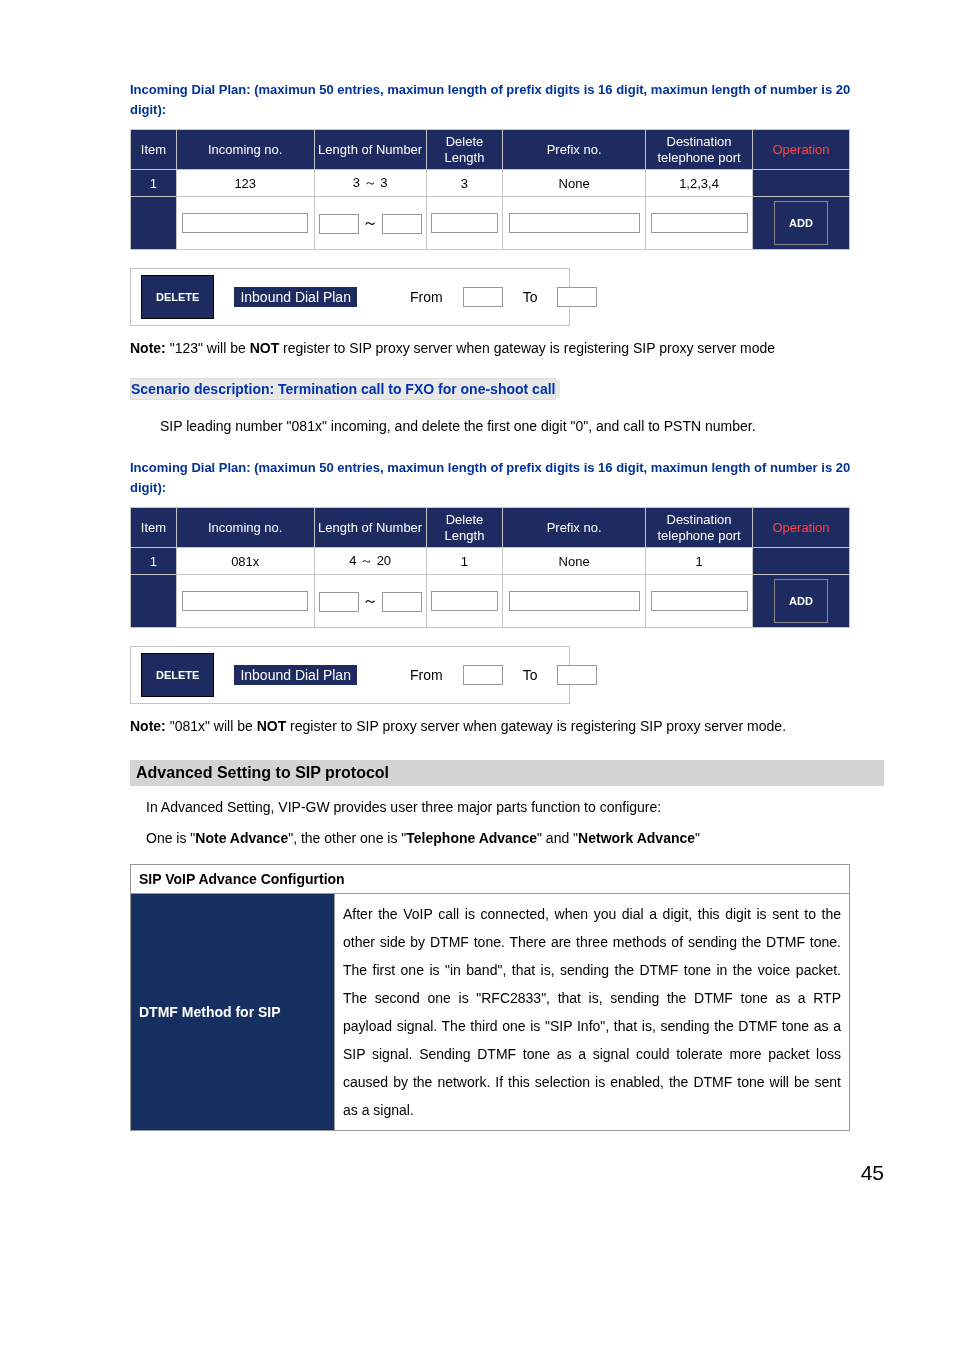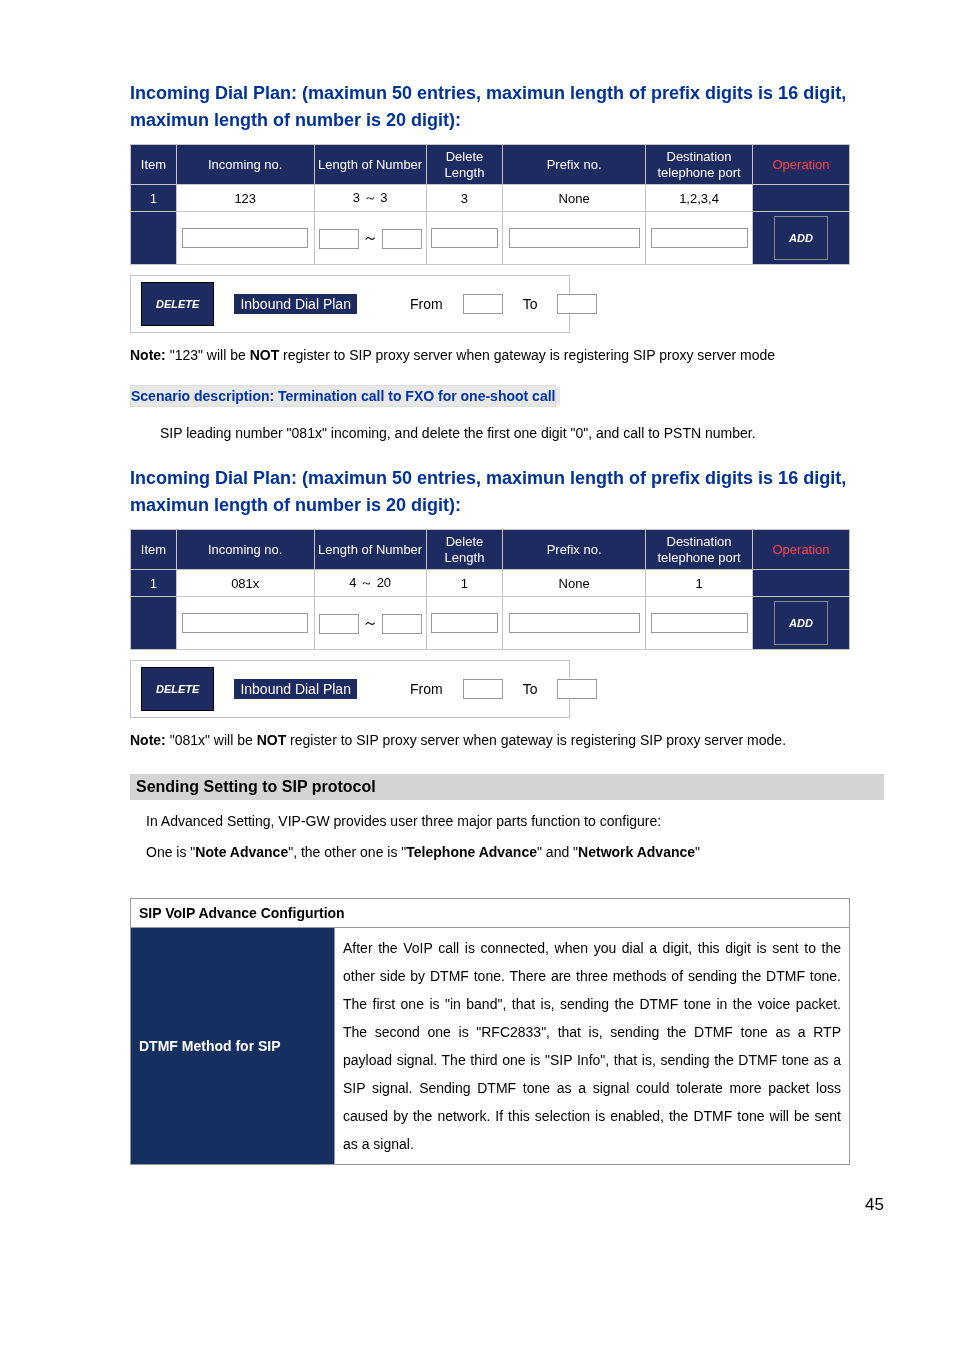--- a/index.html
+++ b/index.html
@@ -8,29 +8,29 @@
     font-size: 14px;
     color: #000;
     background: #fff;
     margin: 0;
     padding: 80px 70px 40px 130px;
     width: 954px;
   }
   .dialplan-title {
     color: #003399;
     font-weight: bold;
-    font-size: 18px;
+    font-size: 13px;
     margin: 0 0 10px 0;
     line-height: 1.5;
   }
   table.dialplan {
     border-collapse: collapse;
     width: 720px;
     table-layout: fixed;
-    margin-bottom: 10px;
+    margin-bottom: 18px;
   }
   table.dialplan th {
     background: #1d2b60;
     color: #fff;
     font-weight: normal;
     font-size: 13px;
     padding: 4px 2px;
     border: 1px solid #c5c5c5;
     text-align: center;
     line-height: 1.2;
@@ -62,21 +62,20 @@
   }
   .btn {
     display: inline-block;
     background: #1d2b60;
     color: #fff;
     font-size: 11px;
     font-weight: bold;
     padding: 15px 14px;
     border: 1px solid #000;
     cursor: pointer;
-    font-style: italic;
   }
   .footer-cell {
     border: 1px solid #c5c5c5;
     display: flex;
     align-items: center;
     padding: 6px 10px;
     width: 440px;
     gap: 20px;
   }
   .footer-pair {
@@ -119,21 +118,21 @@
     margin: 20px 0 8px 0;
   }
   .plain-para {
     font-size: 14px;
     line-height: 1.9;
     margin: 4px 16px;
   }
   table.config {
     border-collapse: collapse;
     width: 720px;
-    margin-top: 32px;
+    margin-top: 12px;
     border-radius: 27px;
   }
   table.config th {
     text-align: left;
     padding: 6px 8px;
     border: 1px solid #999;
     font-weight: bold;
     font-size: 14px;
   }
   table.config td {
@@ -147,21 +146,21 @@
   table.config td.left-col {
     background: #153060;
     color: #fff;
     font-weight: bold;
     width: 204px;
     text-align: left;
     vertical-align: middle;
   }
   .page-number {
     text-align: right;
-    font-size: 17px;
+    font-size: 21px;
     margin-top: 30px;
   }
   .tilde { font-size: 16px; }
 </style>
 </head>
 <body>
 
 
 
 
@@ -296,21 +295,21 @@
     <input class="input-small" style="">
     <span>To</span>
     <input class="input-small" style="">
   </div>
 </div>
 
 <p class="body-text">
   <strong>Note:</strong><span> "081x" will be </span><strong>NOT</strong><span> register to SIP proxy server when gateway is registering SIP proxy server mode.</span>
 </p>
 
-<div class="section-heading">Sending Setting to SIP protocol</div>
+<div class="section-heading">Advanced Setting to SIP protocol</div>
 <p class="plain-para">In Advanced Setting, VIP-GW provides user three major parts function to configure:</p>
 <p class="plain-para">
   <span>One is "</span><strong>Note Advance</strong><span>", the other one is "</span><strong>Telephone Advance</strong><span>" and "</span><strong>Network Advance</strong><span>"</span>
 </p>
 
 <table class="config">
   <tbody>
       <tr>
         <th colspan="2">SIP VoIP Advance Configurtion</th>
       </tr>

